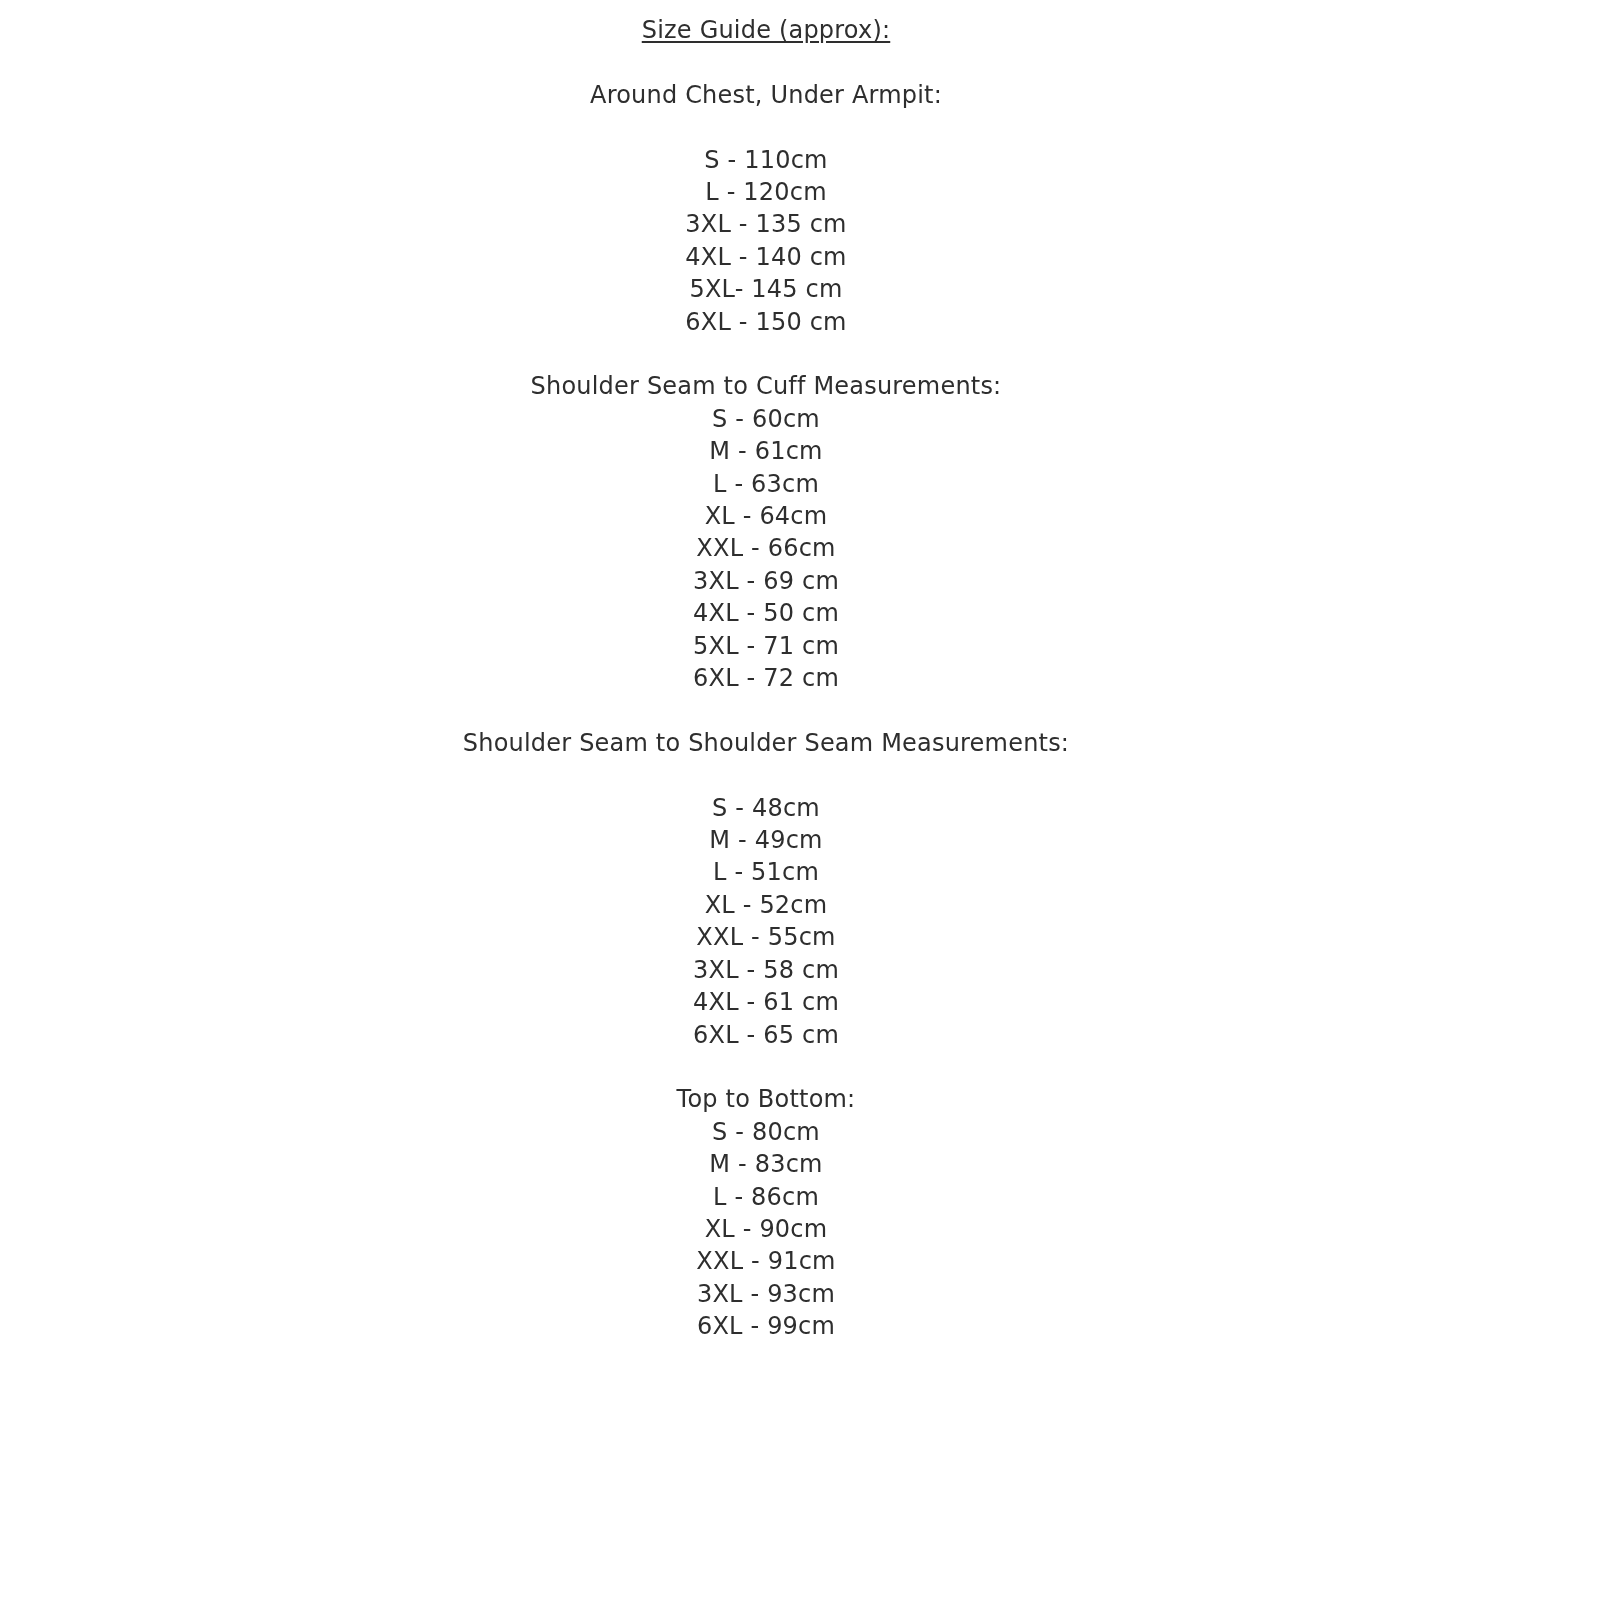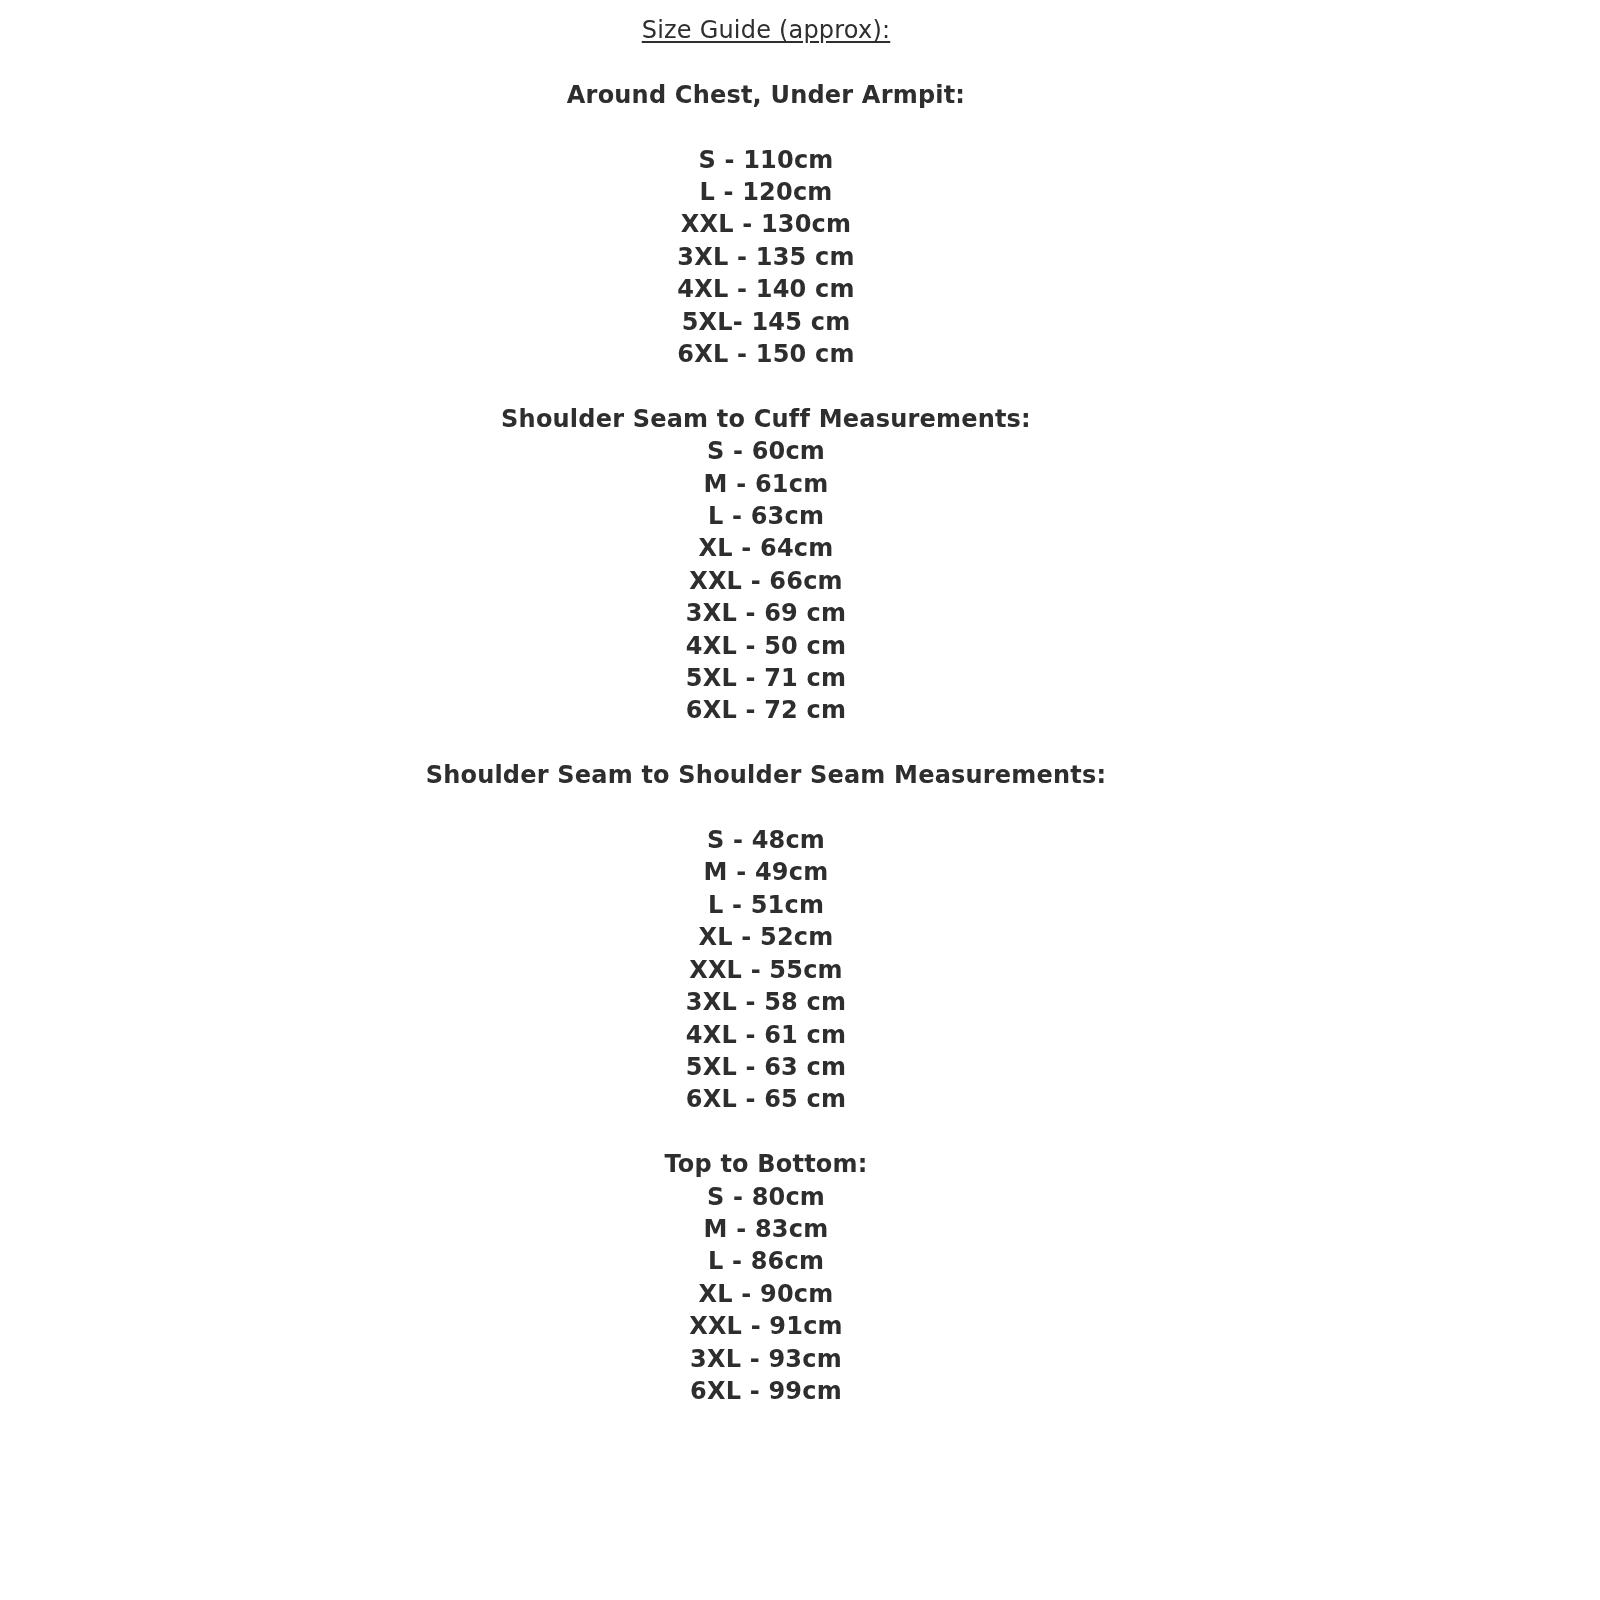--- a/index.html
+++ b/index.html
@@ -30,36 +30,34 @@
   .title {
     text-decoration: underline;
     text-underline-offset: 3px;
   }
   .gap-after {
     margin-bottom: 32.4px;
   }
   section {
     margin: 16px;
     padding: 0;
-    font-weight: bold;
   }
 </style>
 </head>
 <body>
 
 <div class="doc">
 
   <div class="line title gap-after">Size Guide (approx):</div>
 
   <section>
     <div class="line heading gap-after">Around Chest, Under Armpit:</div>
     <div class="list gap-after">
       <div class="line item">S - 110cm</div>
       <div class="line item">L - 120cm</div>
-      <div class="line item">XXL - 130cm</div>
       <div class="line item">3XL - 135 cm</div>
       <div class="line item">4XL - 140 cm</div>
       <div class="line item">5XL- 145 cm</div>
       <div class="line item">6XL - 150 cm</div>
     </div>
   </section>
 
   <section>
     <div class="line heading">Shoulder Seam to Cuff Measurements:</div>
     <div class="list gap-after">
@@ -78,21 +76,20 @@
   <section>
     <div class="line heading gap-after">Shoulder Seam to Shoulder Seam Measurements:</div>
     <div class="list gap-after">
       <div class="line item">S - 48cm</div>
       <div class="line item">M - 49cm</div>
       <div class="line item">L - 51cm</div>
       <div class="line item">XL - 52cm</div>
       <div class="line item">XXL - 55cm</div>
       <div class="line item">3XL - 58 cm</div>
       <div class="line item">4XL - 61 cm</div>
-      <div class="line item">5XL - 63 cm</div>
       <div class="line item">6XL - 65 cm</div>
     </div>
   </section>
 
   <section>
     <div class="line heading">Top to Bottom:</div>
     <div class="list">
       <div class="line item">S - 80cm</div>
       <div class="line item">M - 83cm</div>
       <div class="line item">L - 86cm</div>

